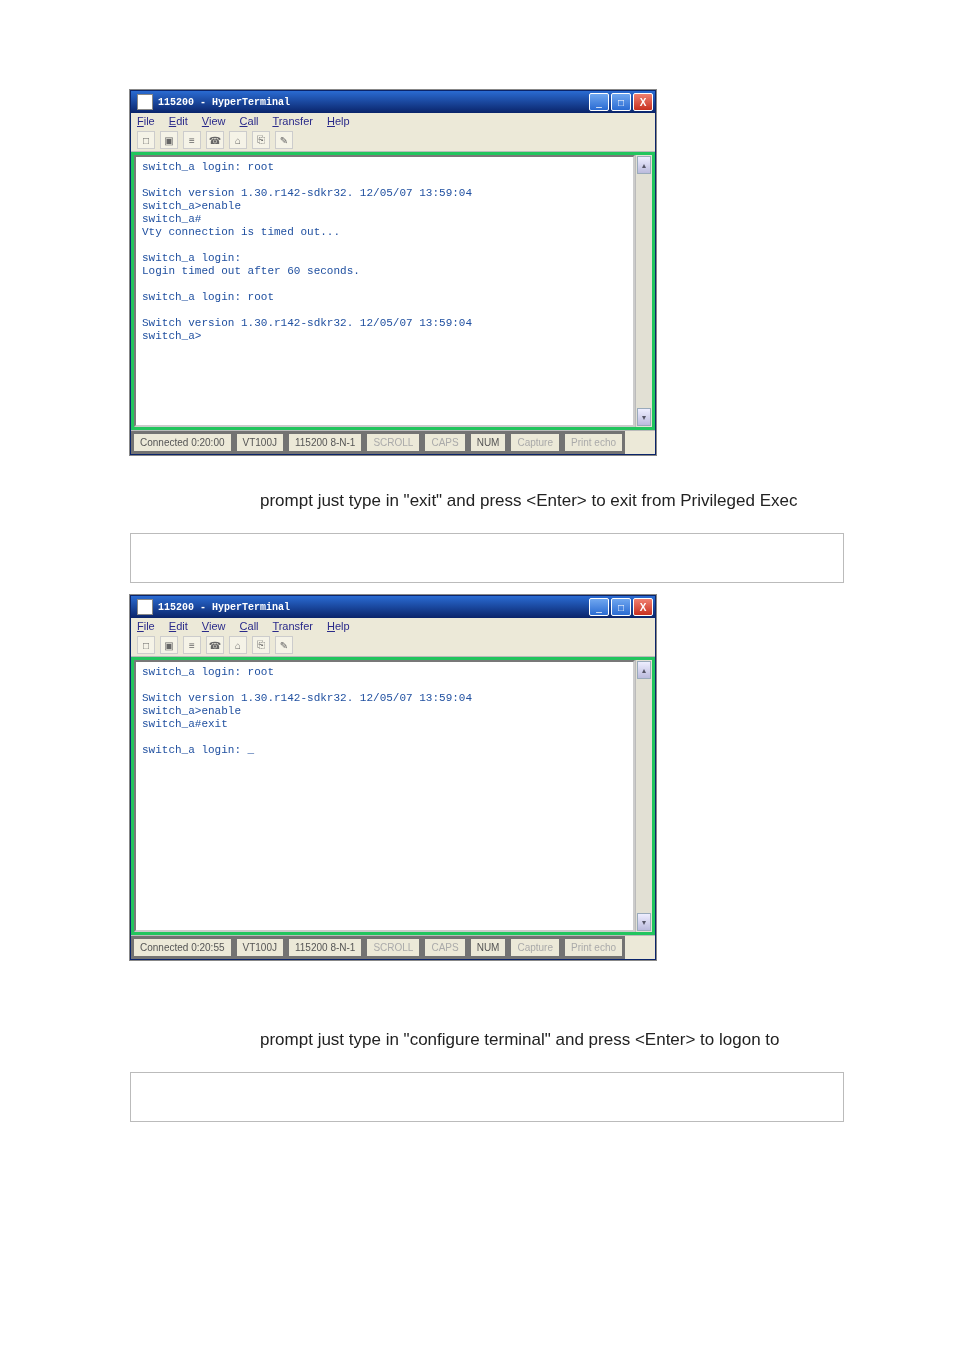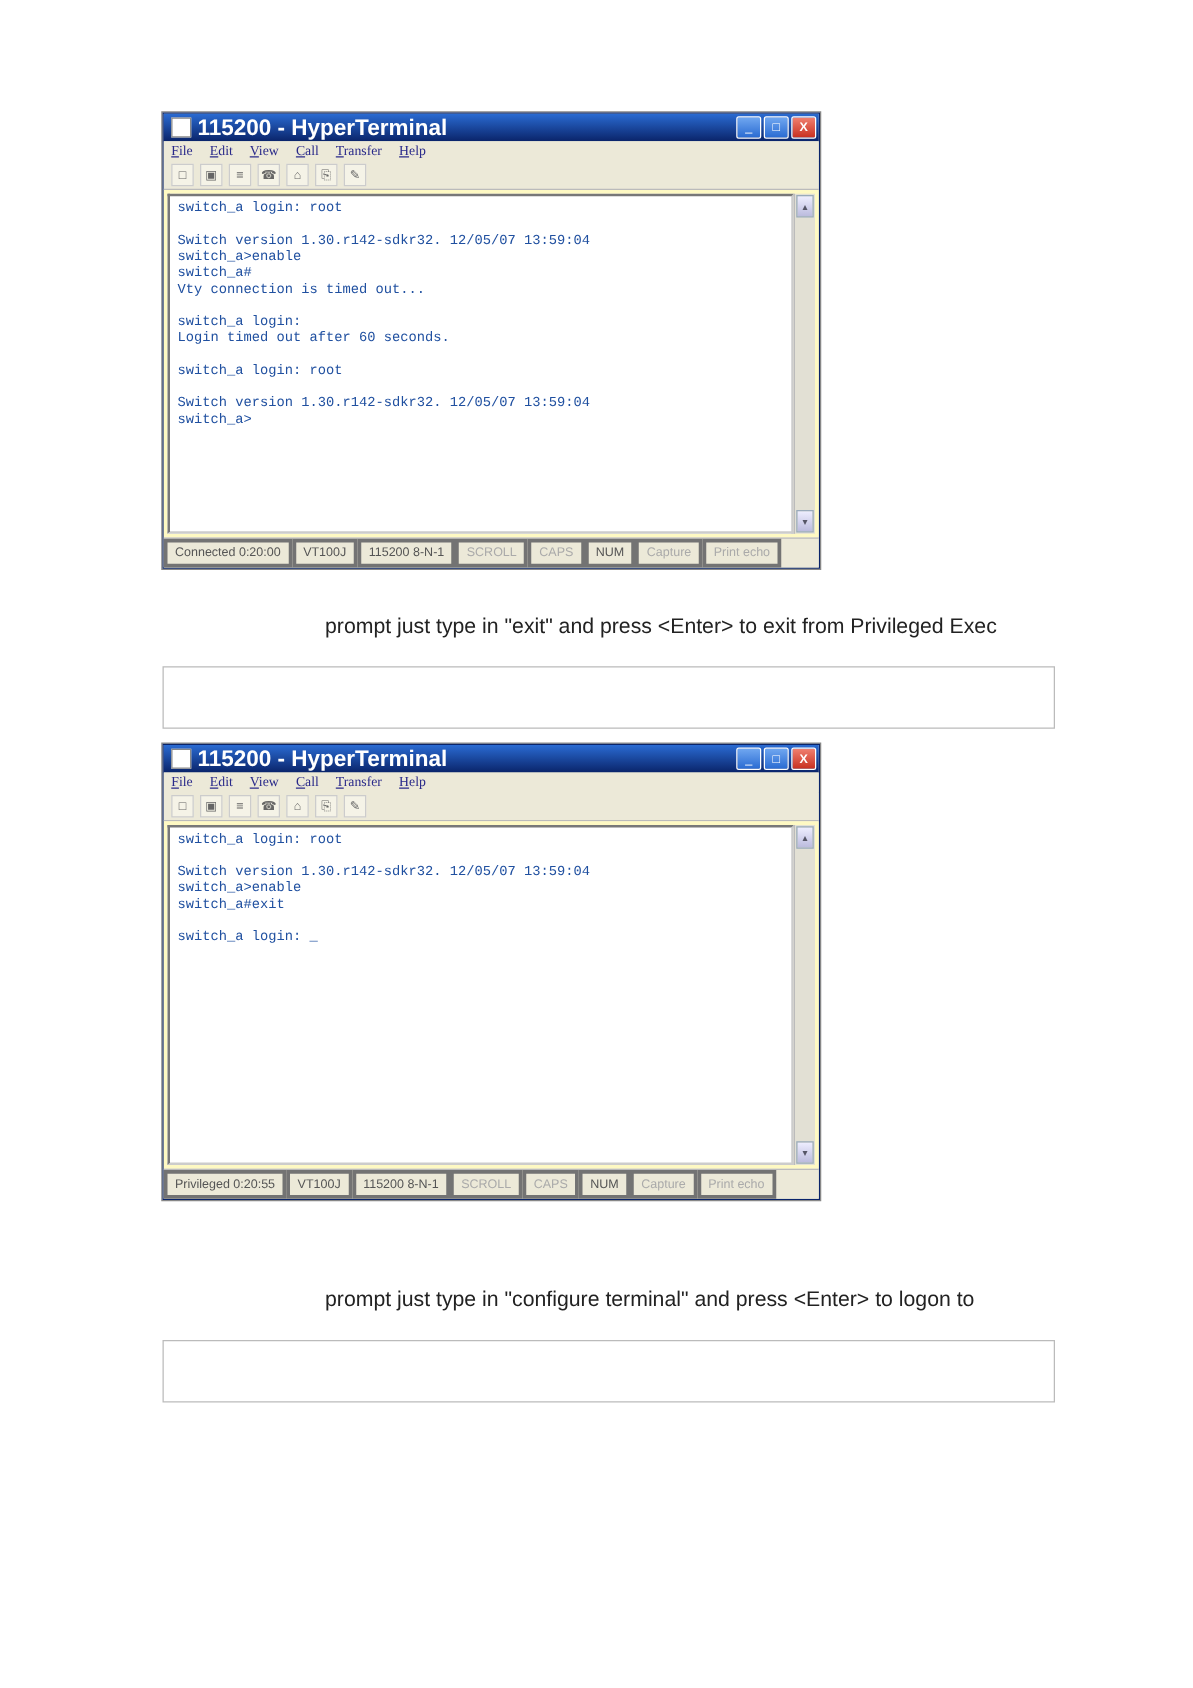--- a/index.html
+++ b/index.html
@@ -2,31 +2,31 @@
 <html><head>
 <meta charset="utf-8">
 <style>
   html,body{margin:0;padding:0;background:#fff;font-family:"Segoe UI",Arial,sans-serif;color:#222}
   .page{width:954px;min-height:1350px;margin:0 auto;position:relative;box-sizing:border-box;padding:90px 110px 40px 130px}
   .caption{font-size:17px;margin:36px 0 22px 130px;color:#222}
   
   .ht-window{width:524px;background:#ece9d8;border:1px solid #0a246a;box-shadow:0 0 0 1px #888;position:relative;margin-bottom:6px}
   .titlebar{height:22px;background:linear-gradient(to bottom,#2a6bd2 0%,#0a246a 100%);display:flex;align-items:center;padding:0 2px 0 6px}
   .titlebar-icon{width:14px;height:14px;background:#fff;border:1px solid #888;display:inline-block;margin-right:5px}
-  .titlebar-text{color:#fff;font-size:18px;font-weight:bold;flex:1;font-family:Liberation Sans, sans-serif}
+  .titlebar-text{color:#fff;font-size:10px;font-weight:bold;flex:1;font-family:Liberation Mono, monospace}
   .win-btns{display:flex;gap:2px}
   .win-btn{width:18px;height:16px;border:1px solid #fff;display:flex;align-items:center;justify-content:center;font-size:10px;font-family:Tahoma,Arial,sans-serif;border-radius:2px}
   .win-btn.min,.win-btn.max{background:linear-gradient(to bottom,#70a7f0,#2a6bd2);color:#fff}
   .win-btn.close{background:linear-gradient(to bottom,#f08070,#c83020);color:#fff;font-weight:bold}
-  .menubar{background:#ece9d8;padding:2px 6px;font-size:11px;color:#2a2a8a;font-family:Liberation Serif, serif}
+  .menubar{background:#ece9d8;padding:2px 6px;font-size:11px;color:#2a2a8a;font-family:Liberation Sans, sans-serif}
   .menubar span{margin-right:11px;cursor:default}
   .menubar span u{text-decoration:underline}
   .toolbar{background:#ece9d8;padding:2px 6px;display:flex;gap:5px;border-bottom:1px solid #bbb}
   .tb-icon{width:16px;height:16px;border:1px solid #ccc;background:#f5f3e7;font-size:10px;display:flex;align-items:center;justify-content:center;color:#666}
-  .terminal-wrap{background:#fef9c3;padding:3px;display:flex}
+  .terminal-wrap{background:#22c55e;padding:3px;display:flex}
   .terminal{background:#fff;border:2px inset #ccc;flex:1;height:260px;padding:4px 6px;font-family:"Courier New",monospace;font-size:11px;line-height:13px;color:#2050a0;white-space:pre;overflow:hidden}
   .scrollbar{width:16px;background:#e2e0d4;border-left:1px solid #bbb;display:flex;flex-direction:column;justify-content:space-between}
   .scroll-btn{height:16px;background:linear-gradient(to bottom,#eef,#bbd);border:1px solid #9ab;margin:1px;display:flex;align-items:center;justify-content:center;font-size:8px;color:#556}
   .statusbar{background:#ece9d8;border-top:1px solid #bbb;display:flex;font-size:10px;color:#555;font-family:Tahoma,Arial,sans-serif}
   .status-cell{border:3px solid #737373;padding:1px 6px;height:15px;display:flex;align-items:center;white-space:nowrap}
   .status-cell.dim{color:#aaa}
   .img-frame{border:1px solid #bbb;padding:12px 10px 10px 10px;margin-bottom:12px;background:#fff}
 </style>
 </head>
 <body>
@@ -130,21 +130,21 @@
 switch_a&gt;enable
 switch_a#exit
 
 switch_a login: _</div>
       <div class="scrollbar">
         <div class="scroll-btn">▴</div>
         <div class="scroll-btn">▾</div>
       </div>
     </div>
     <div class="statusbar">
-      <div class="status-cell">Privileged 0:20:55</div>
+      <div class="status-cell">Connected 0:20:55</div>
       <div class="status-cell">VT100J</div>
       <div class="status-cell">115200 8-N-1</div>
       <div class="status-cell dim">SCROLL</div>
       <div class="status-cell dim">CAPS</div>
       <div class="status-cell">NUM</div>
       <div class="status-cell dim">Capture</div>
       <div class="status-cell dim">Print echo</div>
     </div>
   </div>
 

